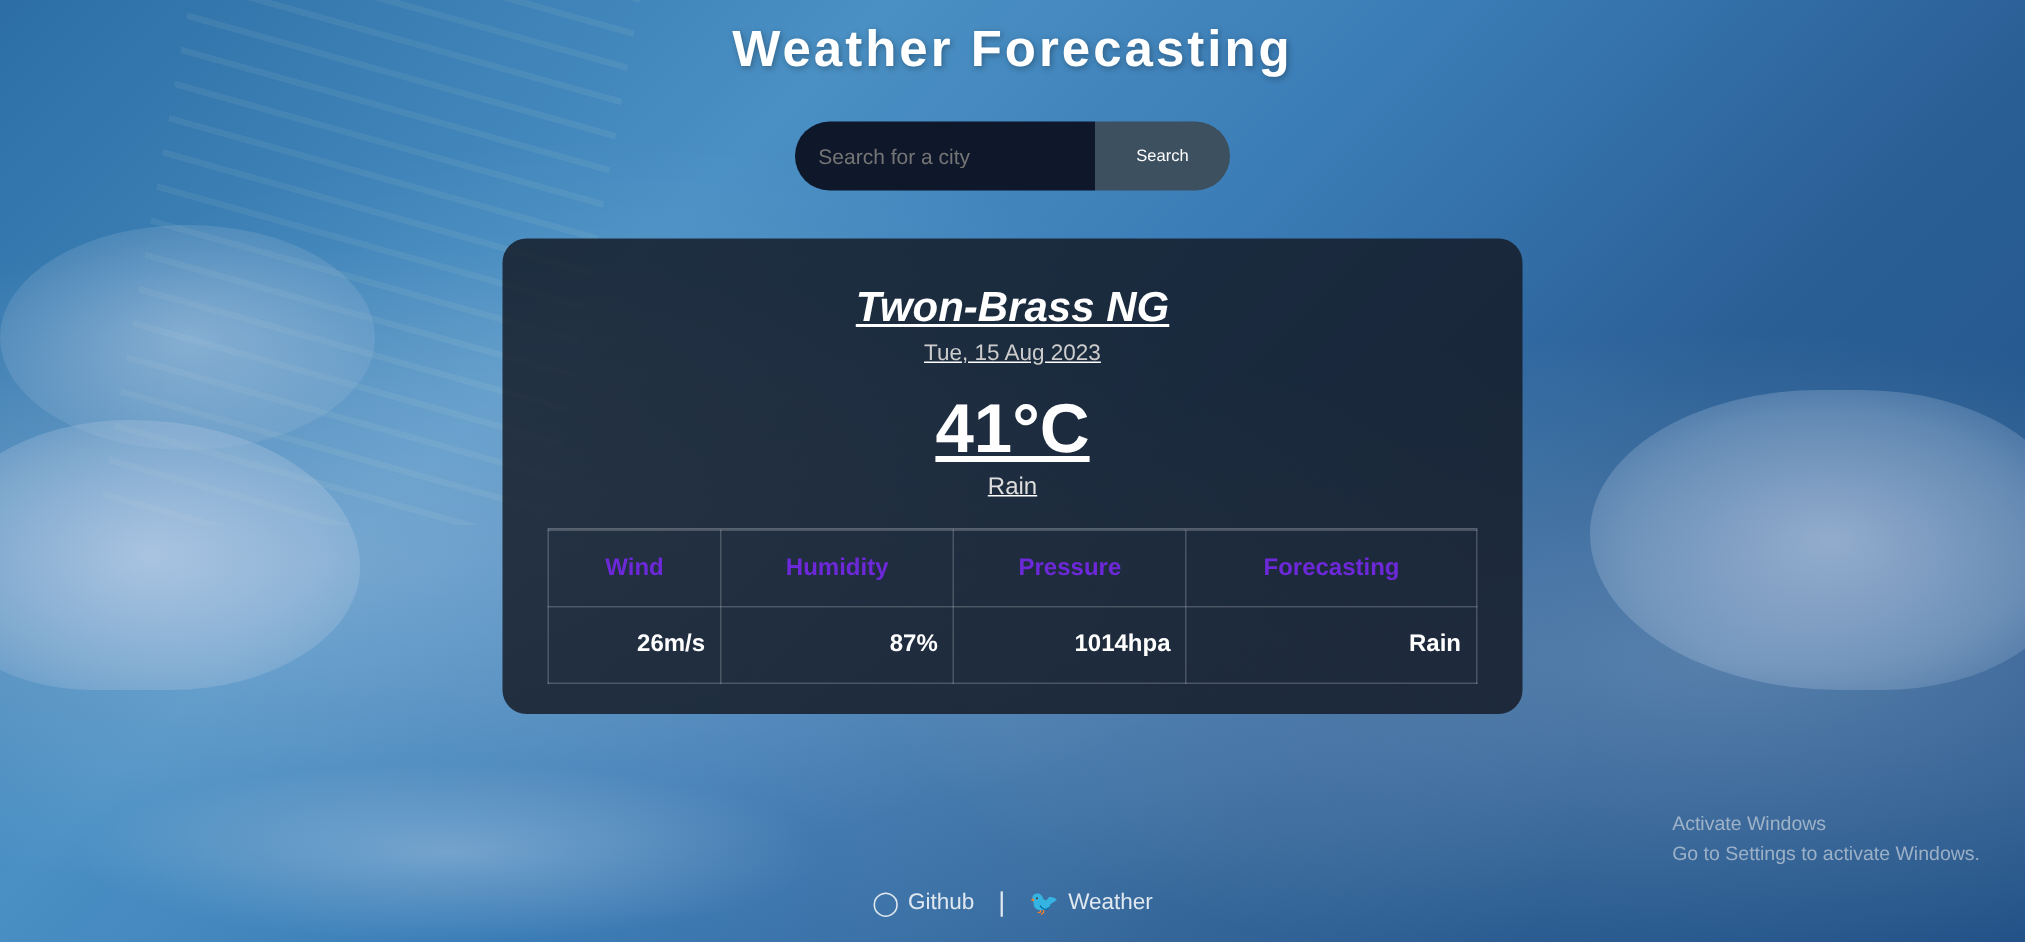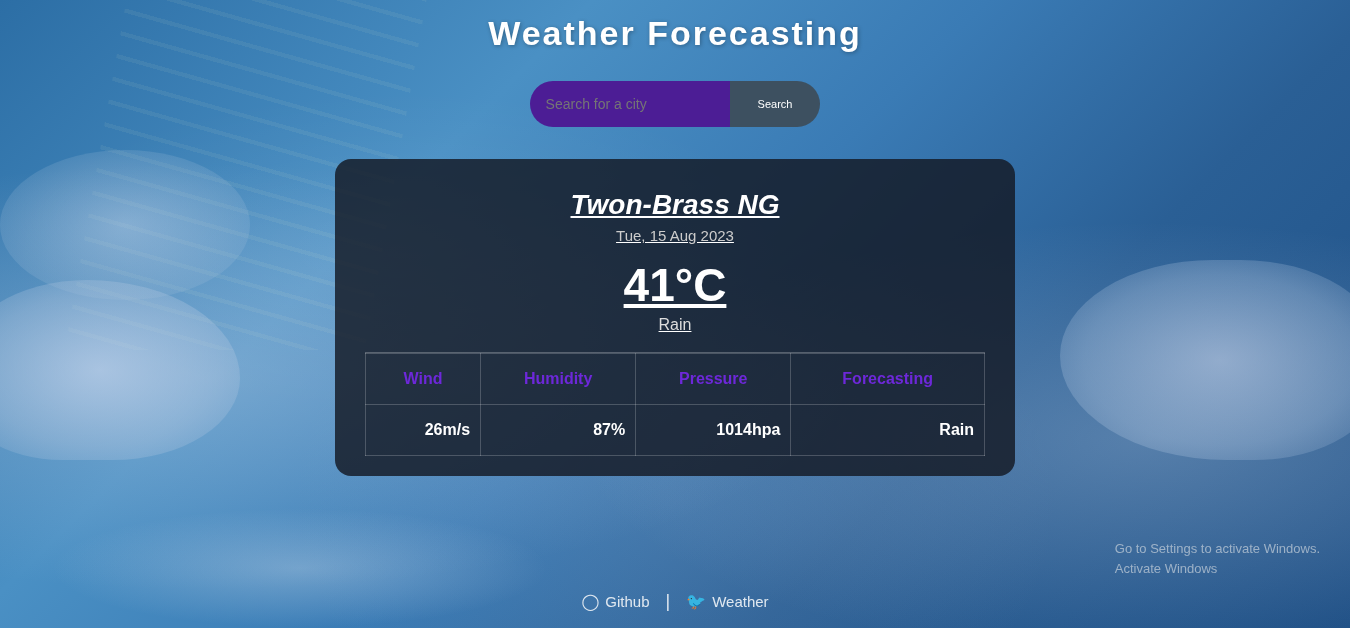--- a/index.html
+++ b/index.html
@@ -117,21 +117,21 @@
 
     .search-input {
       width: 200px;
       height: 46px;
       border: none;
       border-radius: 25px 0 0 25px;
       padding: 0 16px;
       font-size: 14px;
       color: #888;
       outline: none;
-      background: #4c1d95;
+      background: #0f172a;
     }
 
     .search-button {
       height: 46px;
       padding: 0 28px;
       background: #3d5060;
       color: #ffffff;
       border: none;
       border-radius: 0 25px 25px 0;
       font-size: 11px;
@@ -307,15 +307,15 @@
     <span>Github</span>
   </a>
   <span class="footer-divider">|</span>
   <a class="footer-link">
     <span class="footer-icon">🐦</span>
     <span>Weather</span>
   </a>
 </div>
 
 <div class="activate-windows">
+  <div>Activate Windows</div>
   <div>Go to Settings to activate Windows.</div>
-  <div>Activate Windows</div>
 </div>
 
 </body></html>

